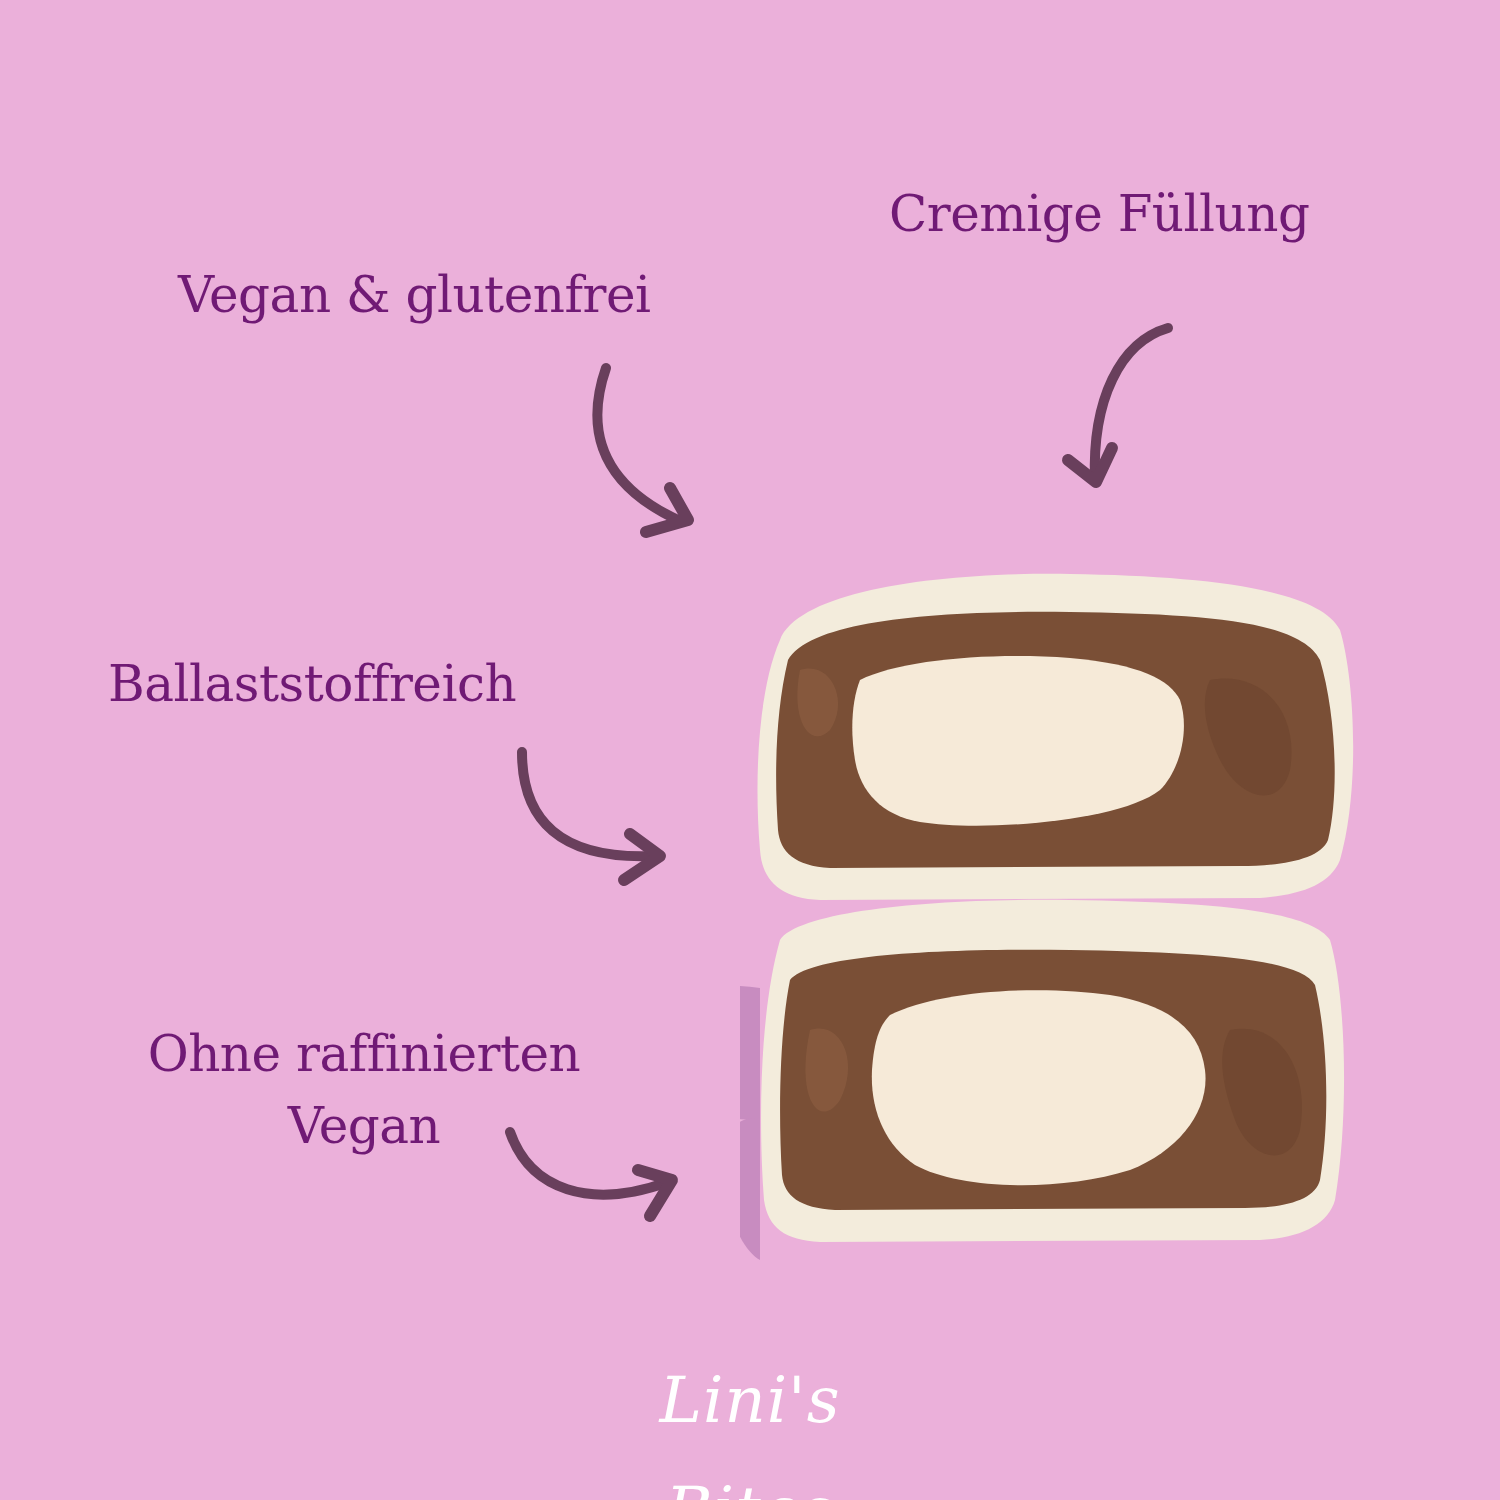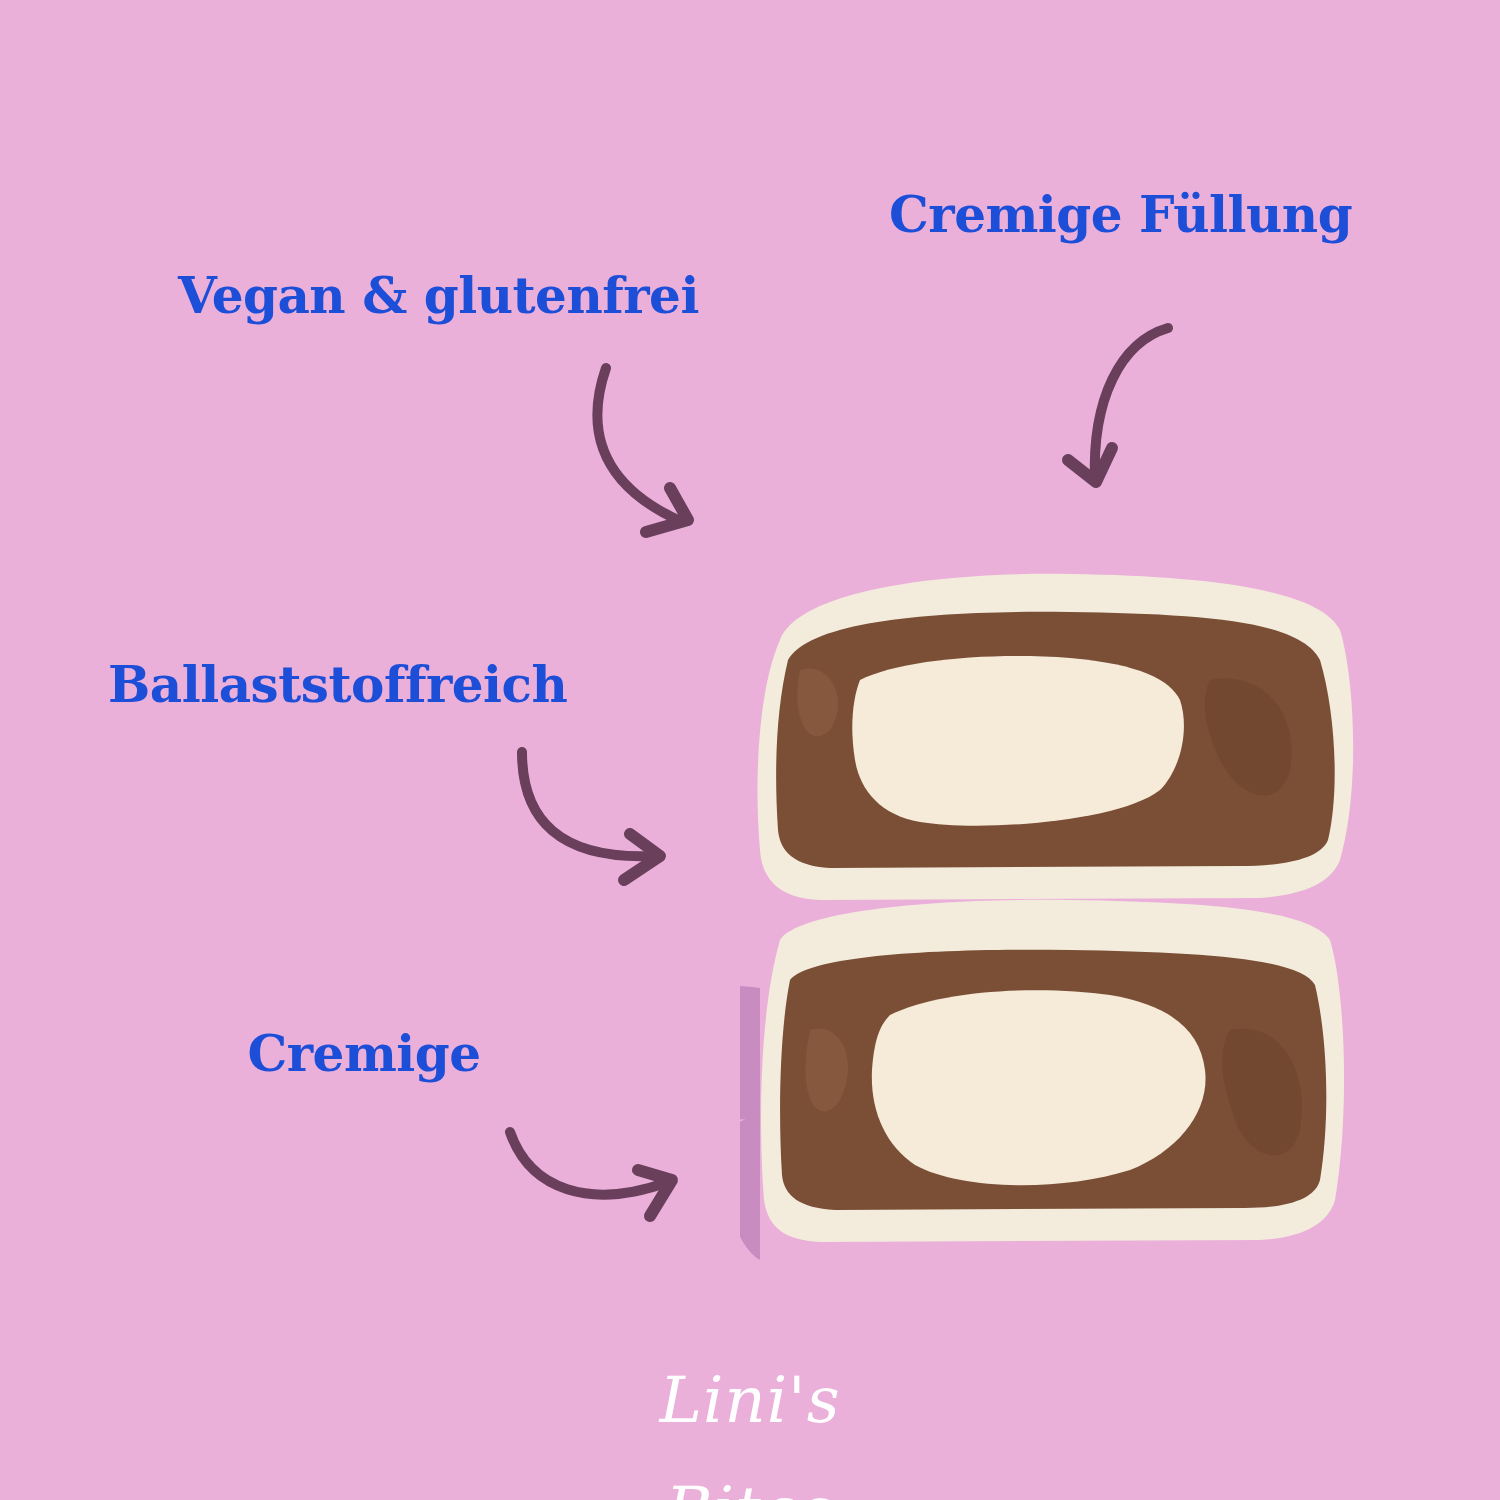--- a/index.html
+++ b/index.html
@@ -4,22 +4,22 @@
 <style>
   html, body { margin:0; padding:0; }
   body {
     width:1500px; height:1500px; overflow:hidden;
     background:#ebb0da;
     position:relative;
     font-family:"DejaVu Serif","Liberation Serif",serif;
   }
   .label {
     position:absolute;
-    color:#1d4ed8;
-    font-weight:bold;
+    color:#701a75;
+    font-weight:normal;
     font-size:50px;
     letter-spacing:-0.5px;
     line-height:1.15;
     white-space:nowrap;
   }
   #lbl-vegan { left:178px; top:267px; }
   #lbl-cremig { left:889px; top:186px; }
   #lbl-ballast { left:108px; top:656px; }
   #lbl-zucker { left:108px; top:1018px; text-align:center; width:512px; line-height:72px; }
   .arrow { position:absolute; overflow:visible; }
@@ -35,21 +35,22 @@
   }
   .product { position:absolute; left:740px; top:560px; width:640px; height:700px; }
 </style>
 </head>
 <body>
 
 <div id="lbl-vegan" class="label">Vegan &amp; glutenfrei</div>
 <div id="lbl-cremig" class="label">Cremige Füllung</div>
 <div id="lbl-ballast" class="label">Ballaststoffreich</div>
 <div id="lbl-zucker" class="label">
-  <div>Cremige</div>
+  <div>Ohne raffinierten</div>
+  <div>Vegan</div>
 </div>
 
 <svg class="arrow" style="left:570px;top:360px;" width="140" height="190" viewBox="0 0 140 190">
   <path d="M36 8 C18 60 22 120 108 160" fill="none" stroke="#693f5c" stroke-width="10" stroke-linecap="round"></path>
   <path d="M100 128 L118 160 L76 172" fill="none" stroke="#693f5c" stroke-width="12" stroke-linecap="round" stroke-linejoin="round"></path>
 </svg>
 
 <svg class="arrow" style="left:1050px;top:320px;" width="130" height="180" viewBox="0 0 130 180">
   <path d="M118 8 C70 22 42 80 45 160" fill="none" stroke="#693f5c" stroke-width="10" stroke-linecap="round"></path>
   <path d="M18 140 L46 162 L62 128" fill="none" stroke="#693f5c" stroke-width="12" stroke-linecap="round" stroke-linejoin="round"></path>

